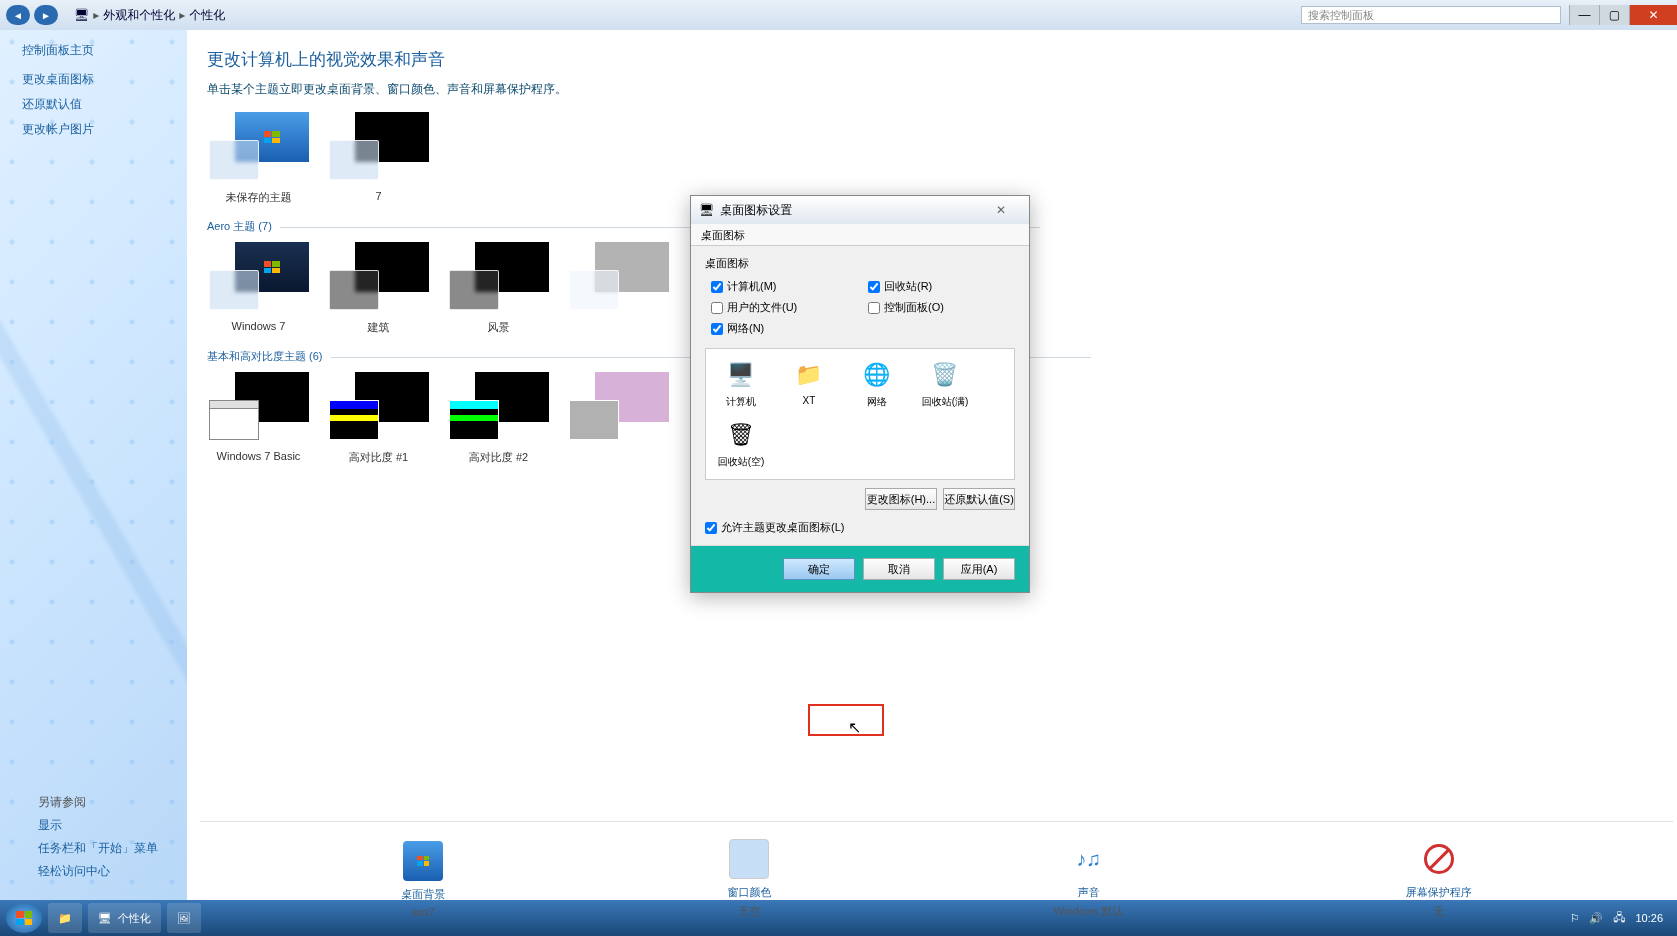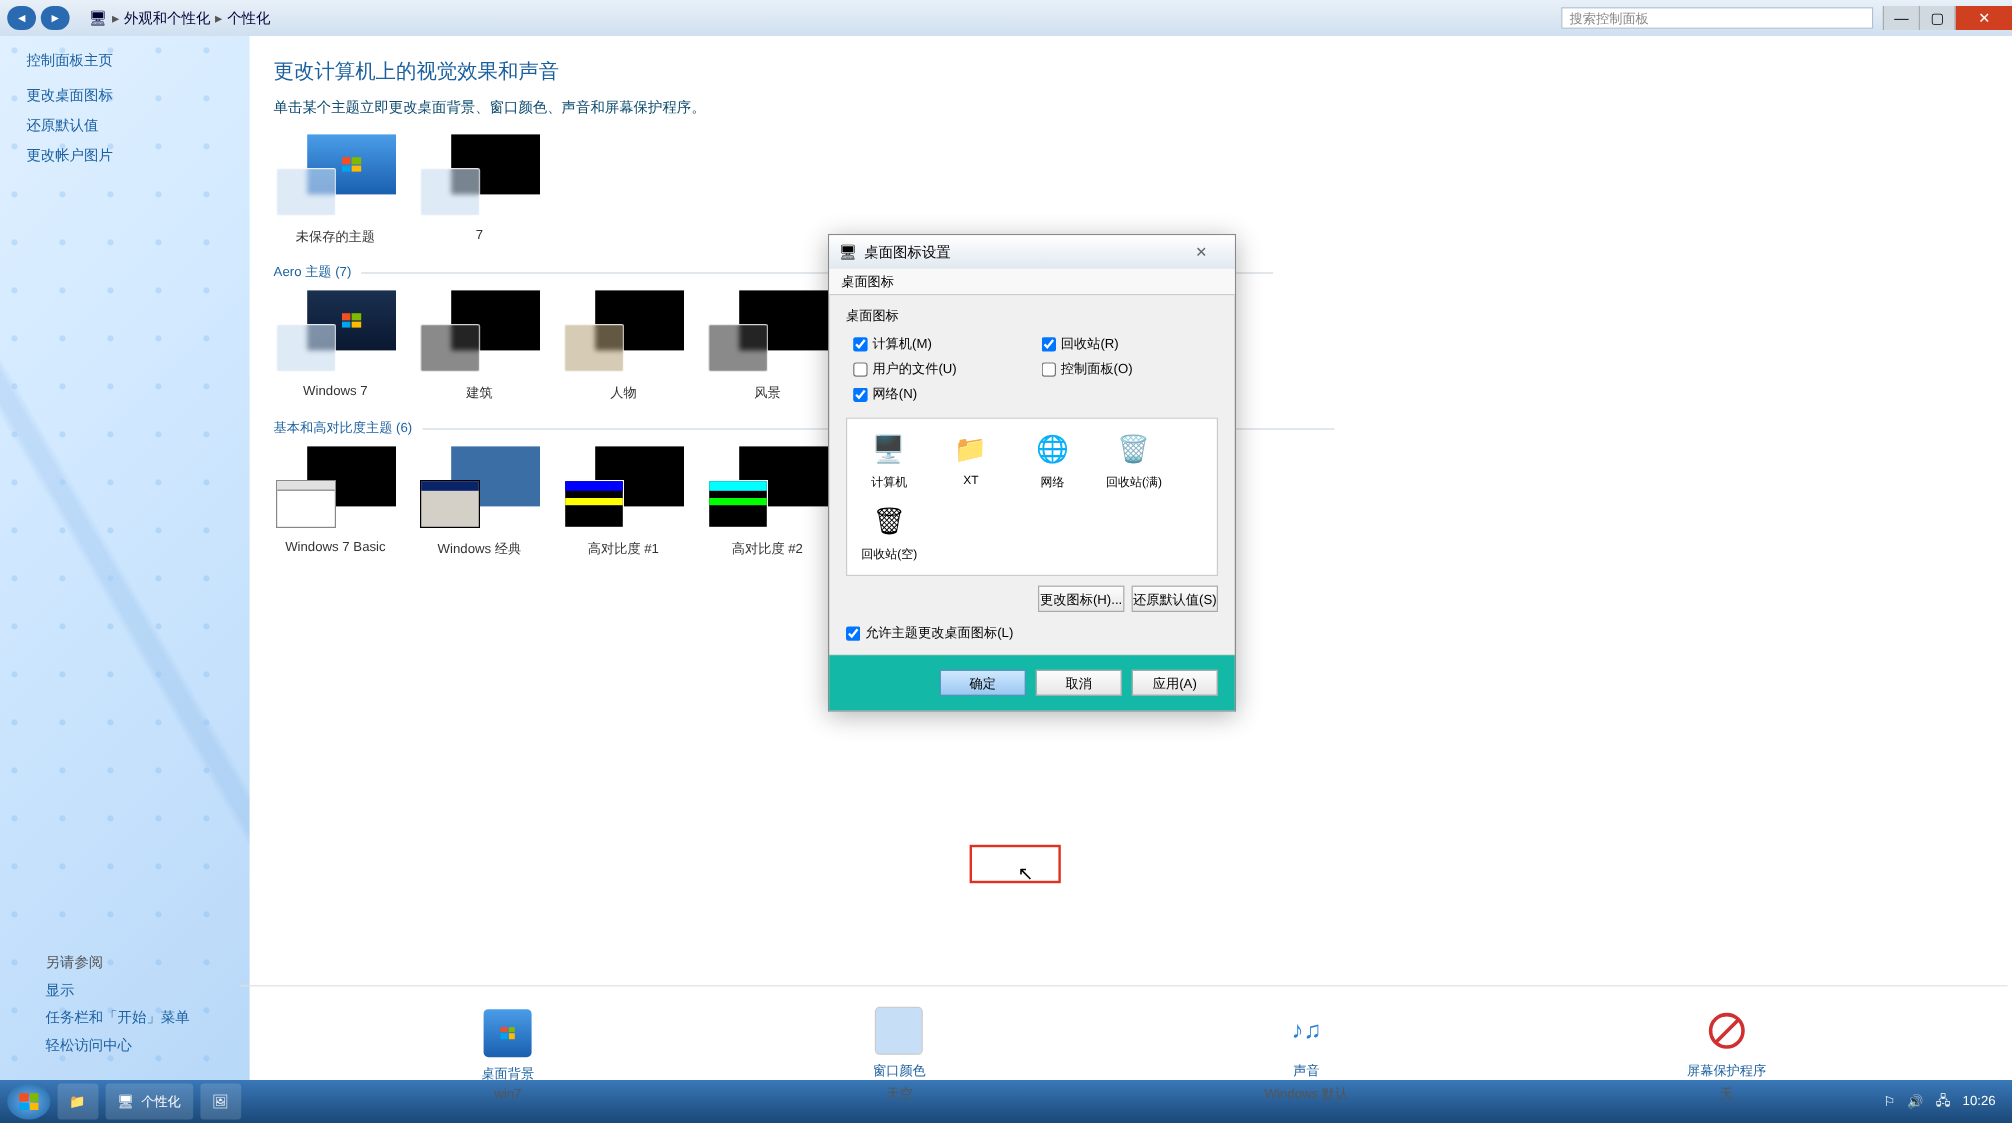--- a/index.html
+++ b/index.html
@@ -11,21 +11,21 @@
 .navbtn { width: 24px; height: 20px; border-radius: 10px; background: #2a6ab0; display:flex; align-items:center; justify-content:center; color:#fff; font-size:10px;}
 .breadcrumb { flex: 1; margin-left: 10px; font-size: 12px; color: #003; display: flex; align-items: center; gap: 4px; }
 .bc-sep { color: #555; }
 .searchbox { width: 260px; height: 18px; margin-right: 8px; background: #fff; border: 1px solid #b0c0d0; font-size: 11px; padding: 0 6px; color:#888; display:flex; align-items:center;}
 .winbtns { display: flex; }
 .winbtn { width: 30px; height: 20px; background: #d0d8e0; border-left: 1px solid #aaa; display:flex; align-items:center; justify-content:center; font-size:12px;}
 .winbtn.close { background: #d04020; color:#fff; width:48px; }
 
 
 .main { display: flex; height: 870px; background: #fff; }
-.sidebar { width: 208px; background: linear-gradient(135deg, #e0f0ff 0%, #d0e8ff 40%, #b8d8f8 100%); padding: 12px 0 12px 22px; font-size: 12px; position:relative; overflow:hidden;}
+.sidebar { width: 187px; background: linear-gradient(135deg, #e0f0ff 0%, #d0e8ff 40%, #b8d8f8 100%); padding: 12px 0 12px 22px; font-size: 12px; position:relative; overflow:hidden;}
 .sidebar::before{content:"";position:absolute;inset:0;background:
   radial-gradient(circle at 30% 30%, rgba(120,180,240,0.5) 0 2px, transparent 3px) 0 0/40px 40px,
   linear-gradient(60deg, transparent 45%, rgba(100,160,220,0.3) 46% 48%, transparent 49%);
   opacity:.6;}
 .sidebar > * { position:relative; }
 .sb-title { color: #1a5f9e; margin-bottom: 12px; }
 .sb-link { color: #1a5f9e; margin-bottom: 8px; cursor: pointer; }
 .sb-bottom { position: absolute; bottom: 14px; left: 38px; }
 .sb-bottom .sb-link { margin-bottom: 6px; }
 
@@ -181,27 +181,20 @@
       <div class="theme">
         <div class="thumb">
             <div class="wall"></div>
             <div class="glass dark"></div>
           </div>
         <div>建筑</div>
       </div>
       <div class="theme">
         <div class="thumb">
             <div class="wall"></div>
-            <div class="glass tan"></div>
-          </div>
-        <div>人物</div>
-      </div>
-      <div class="theme">
-        <div class="thumb">
-            <div class="wall"></div>
             <div class="glass dark"></div>
           </div>
         <div>风景</div>
       </div>
       <div class="theme" style="opacity:.3">
         <div class="thumb">
             <div class="wall"></div>
             <div class="glass"></div>
           </div>
       </div>
@@ -212,29 +205,20 @@
     </div>
     <div class="themes">
       <div class="theme">
         <div class="thumb">
             <div class="wall"></div>
             <div class="basic">
               <div class="tb"></div>
             </div>
           </div>
         <div>Windows 7 Basic</div>
-      </div>
-      <div class="theme">
-        <div class="thumb">
-            <div class="wall" style="background:#3a6ea5"></div>
-            <div class="classic">
-              <div class="tb"></div>
-            </div>
-          </div>
-        <div>Windows 经典</div>
       </div>
       <div class="theme">
         <div class="thumb">
             <div class="wall"></div>
             <div class="hc">
               <div class="tb" style="background:#0000ff"></div>
               <div style="height:6px;background:#ffff00;margin-top:6px"></div>
             </div>
           </div>
         <div>高对比度 #1</div>

